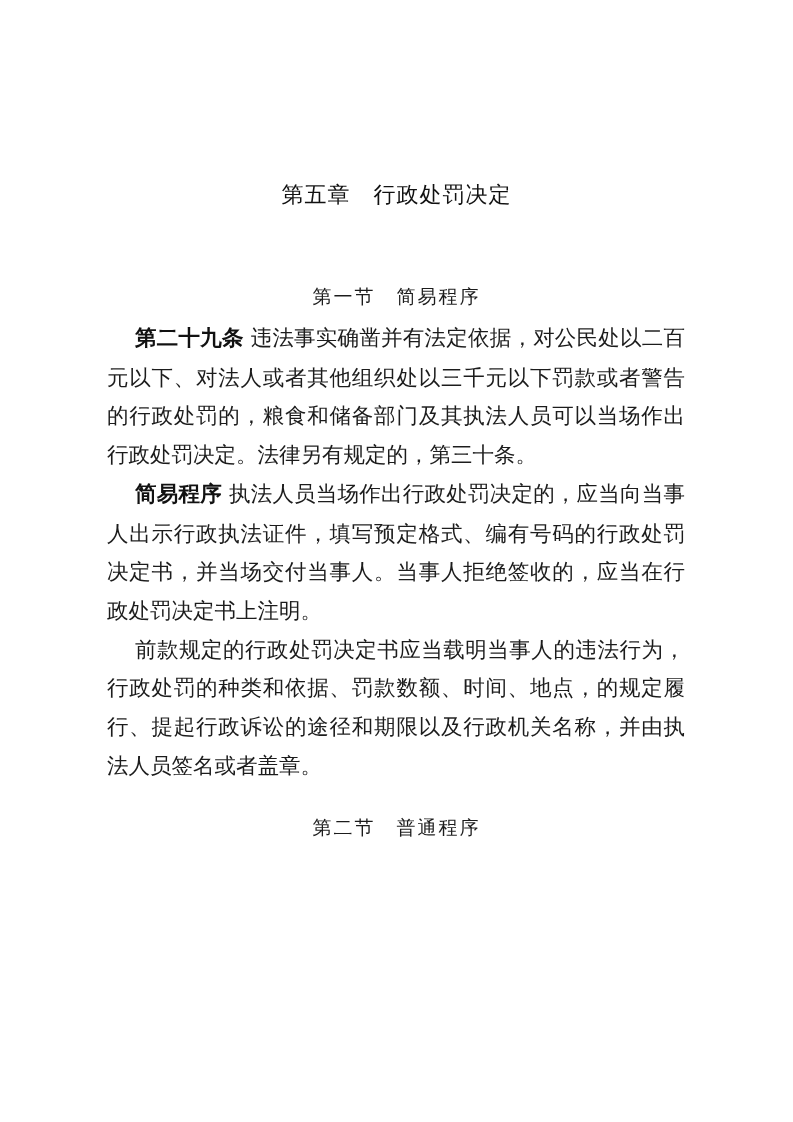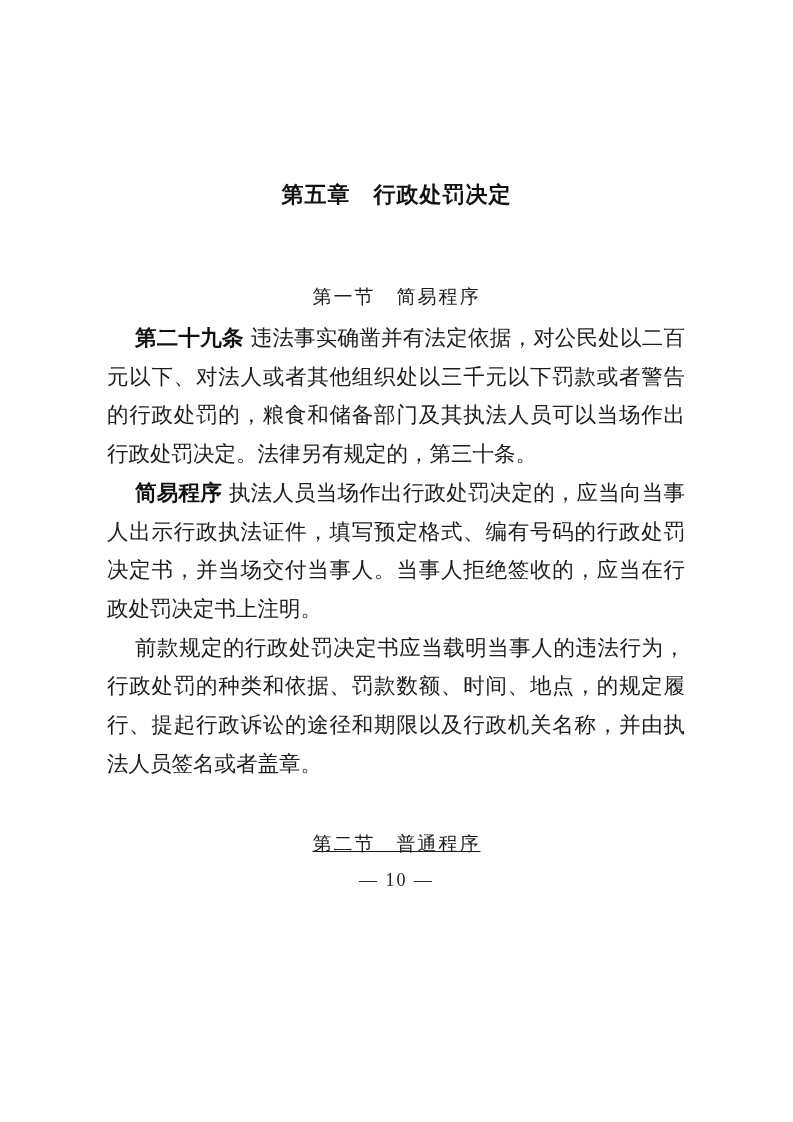--- a/index.html
+++ b/index.html
@@ -19,57 +19,56 @@
     width: 793px;
     height: 1122px;
     background: #ffffff;
     box-sizing: border-box;
   }
   .chapter-title {
     margin: 0;
     padding-top: 182px;
     text-align: center;
     font-family: "Liberation Sans", "DejaVu Sans", sans-serif;
-    font-weight: bold;
+    font-weight: normal;
     font-size: 22px;
     line-height: 26px;
     letter-spacing: 1px;
     color: #111111;
   }
   .section-title {
     margin: 0;
     text-align: center;
     font-weight: normal;
     font-size: 19px;
     line-height: 25px;
     letter-spacing: 2px;
     color: #1c1c1c;
   }
   .section-title.first {
     margin-top: 76px;
   }
   .section-title.second {
-    margin-top: 48px;
-    text-decoration: underline;
+    margin-top: 30px;
   }
   .article-paragraphs {
     margin: 10px 108px 0 107px; 
   }
   .para {
     margin: 0;
     font-size: 21.5px;
     line-height: 38.7px;
     text-align: justify;
     text-justify: inter-character;
     text-indent: 28px;
     word-break: break-all;
     color: #1c1c1c;
   }
   .article-number {
-    font-family: Liberation Serif, serif;
+    font-family: Liberation Mono, monospace;
     font-weight: bold;
     color: #111111;
     margin-right: 7px;
   }
   .page-number {
     margin-top: 13px;
     text-align: center;
     font-size: 18px;
     line-height: 22px;
     letter-spacing: 2px;
@@ -90,15 +89,14 @@
 
   <p class="para"><span class="article-number">简易程序</span><span>执法人员当场作出行政处罚决定的，应当向当事人出示行政执法证件，填写预定格式、编有号码的行政处罚决定书，并当场交付当事人。当事人拒绝签收的，应当在行政处罚决定书上注明。</span></p>
 
   <p class="para"><span>前款规定的行政处罚决定书应当载明当事人的违法行为，行政处罚的种类和依据、罚款数额、时间、地点，的规定履行、提起行政诉讼的途径和期限以及行政机关名称，并由执法人员签名或者盖章。</span></p>
 
 
 </div>
 
   <h2 class="section-title second">第二节　普通程序</h2>
 
-  <div class="page-number">— 10 —</div>
 
 </div>
 
 </body></html>

